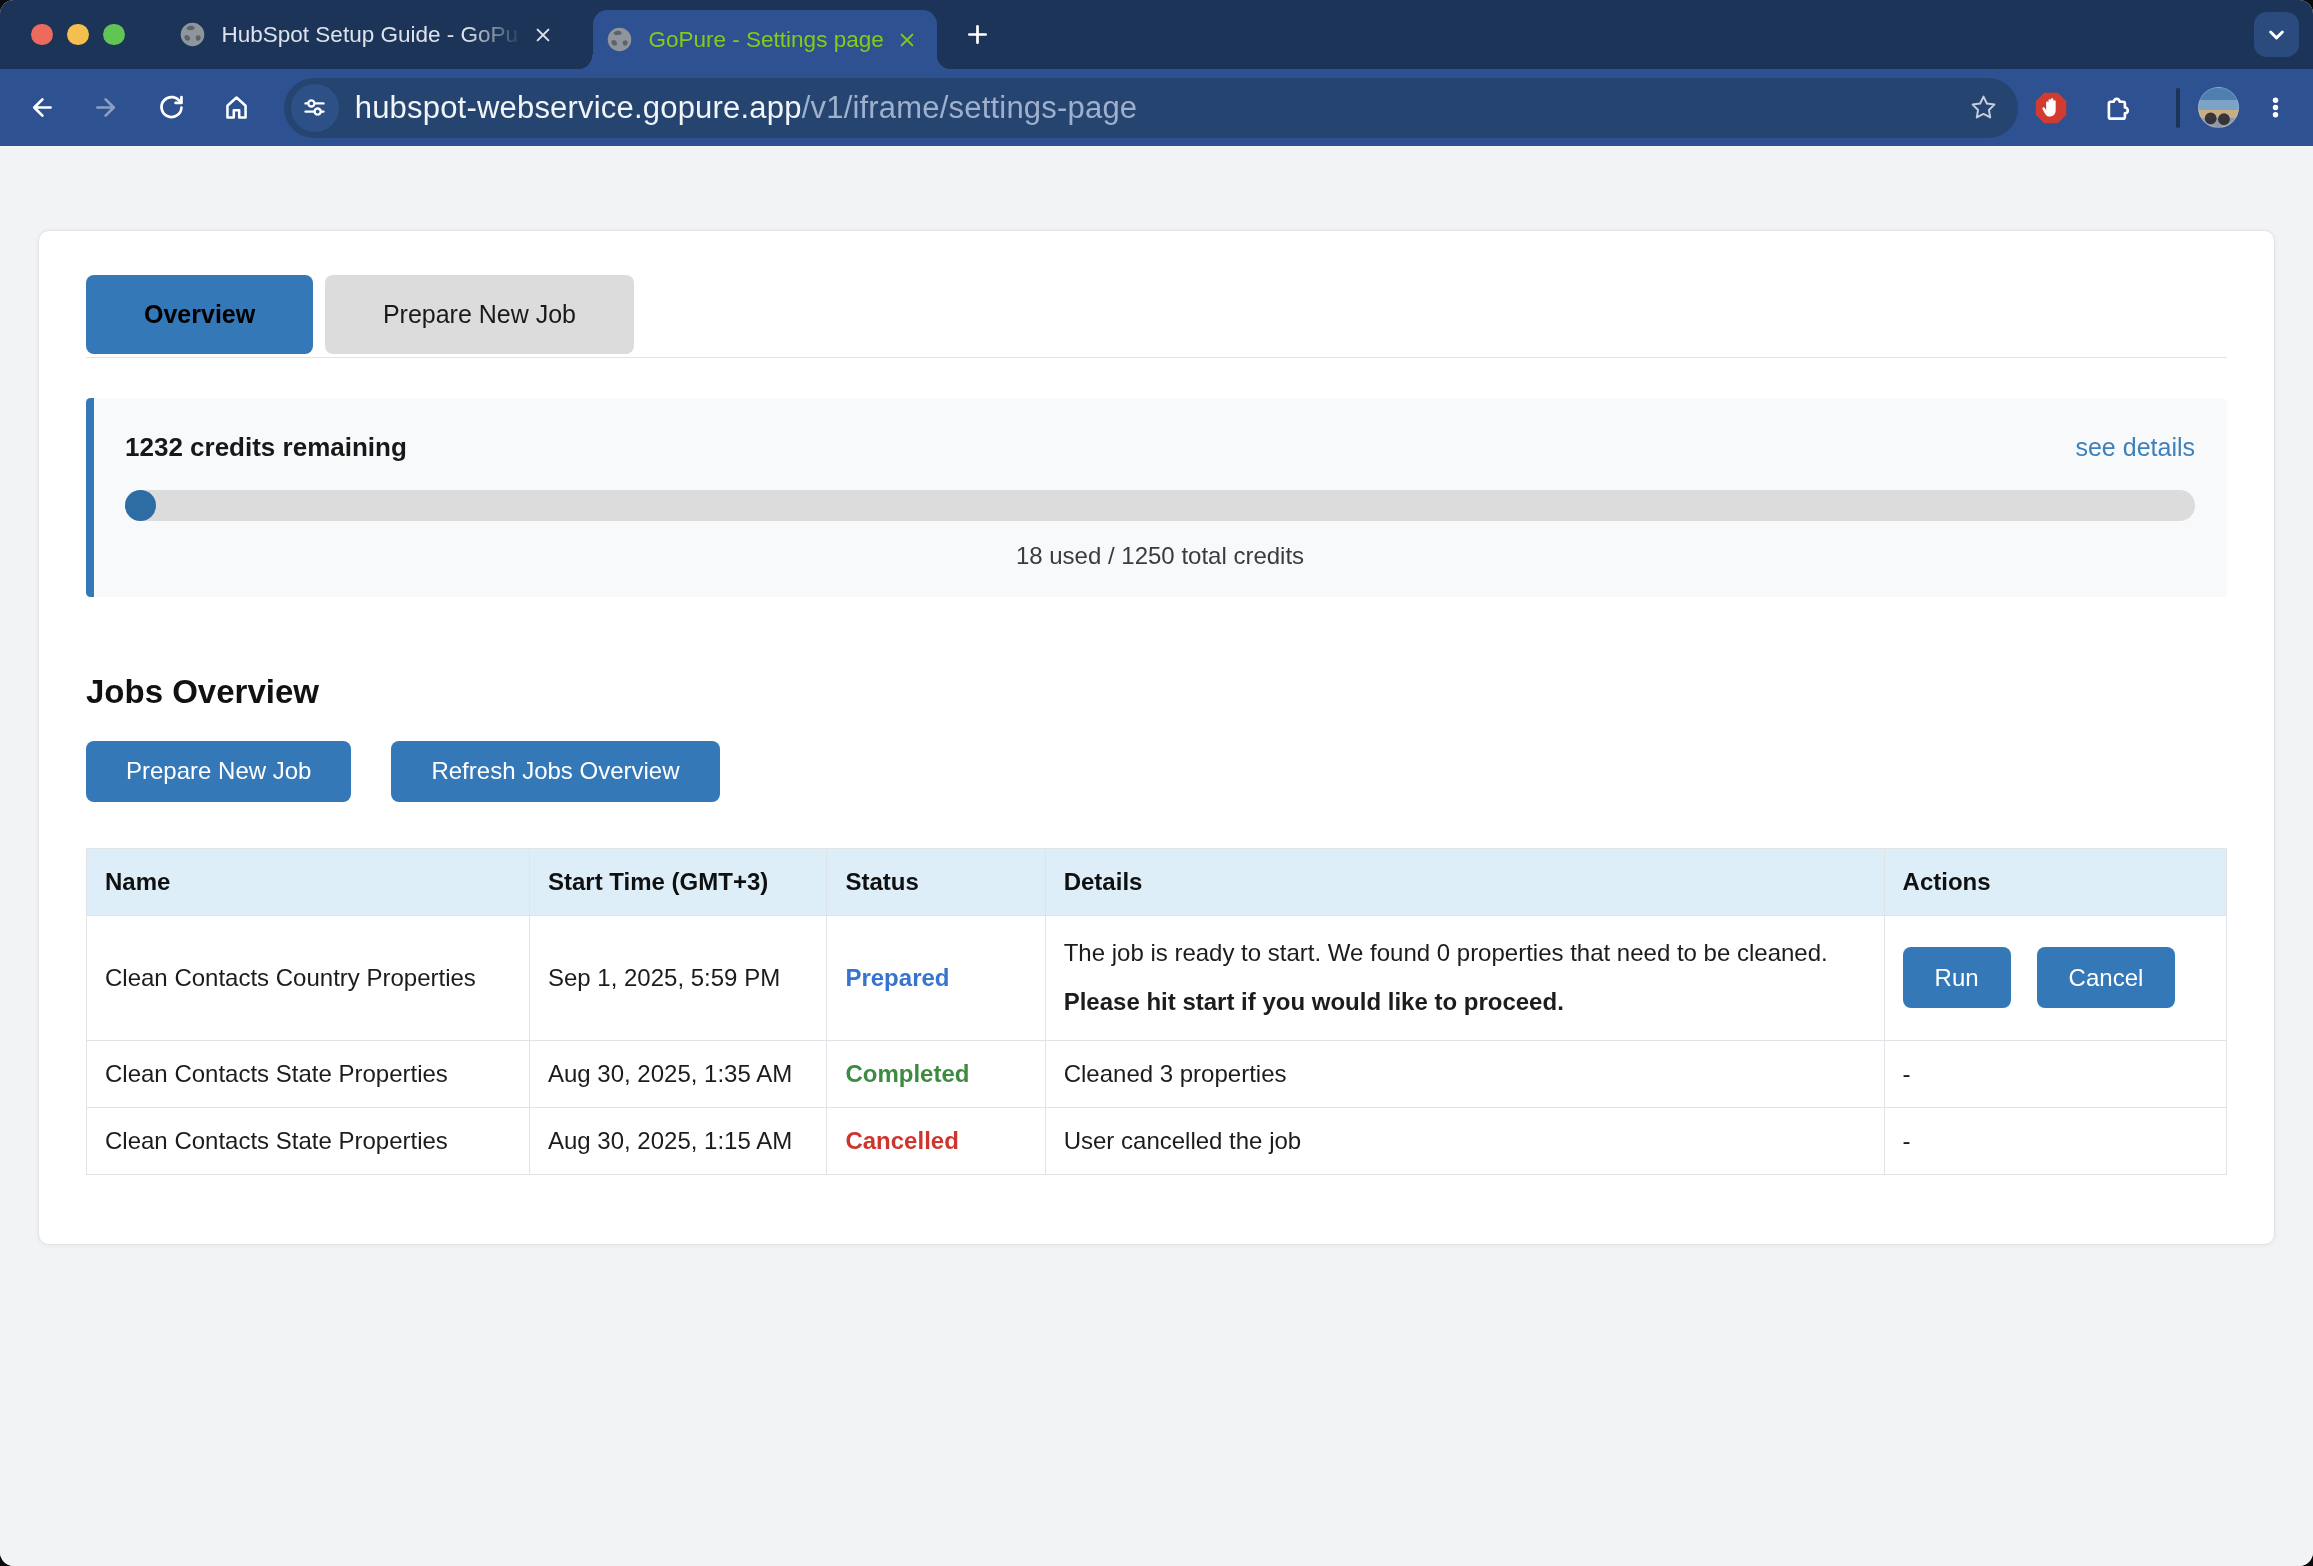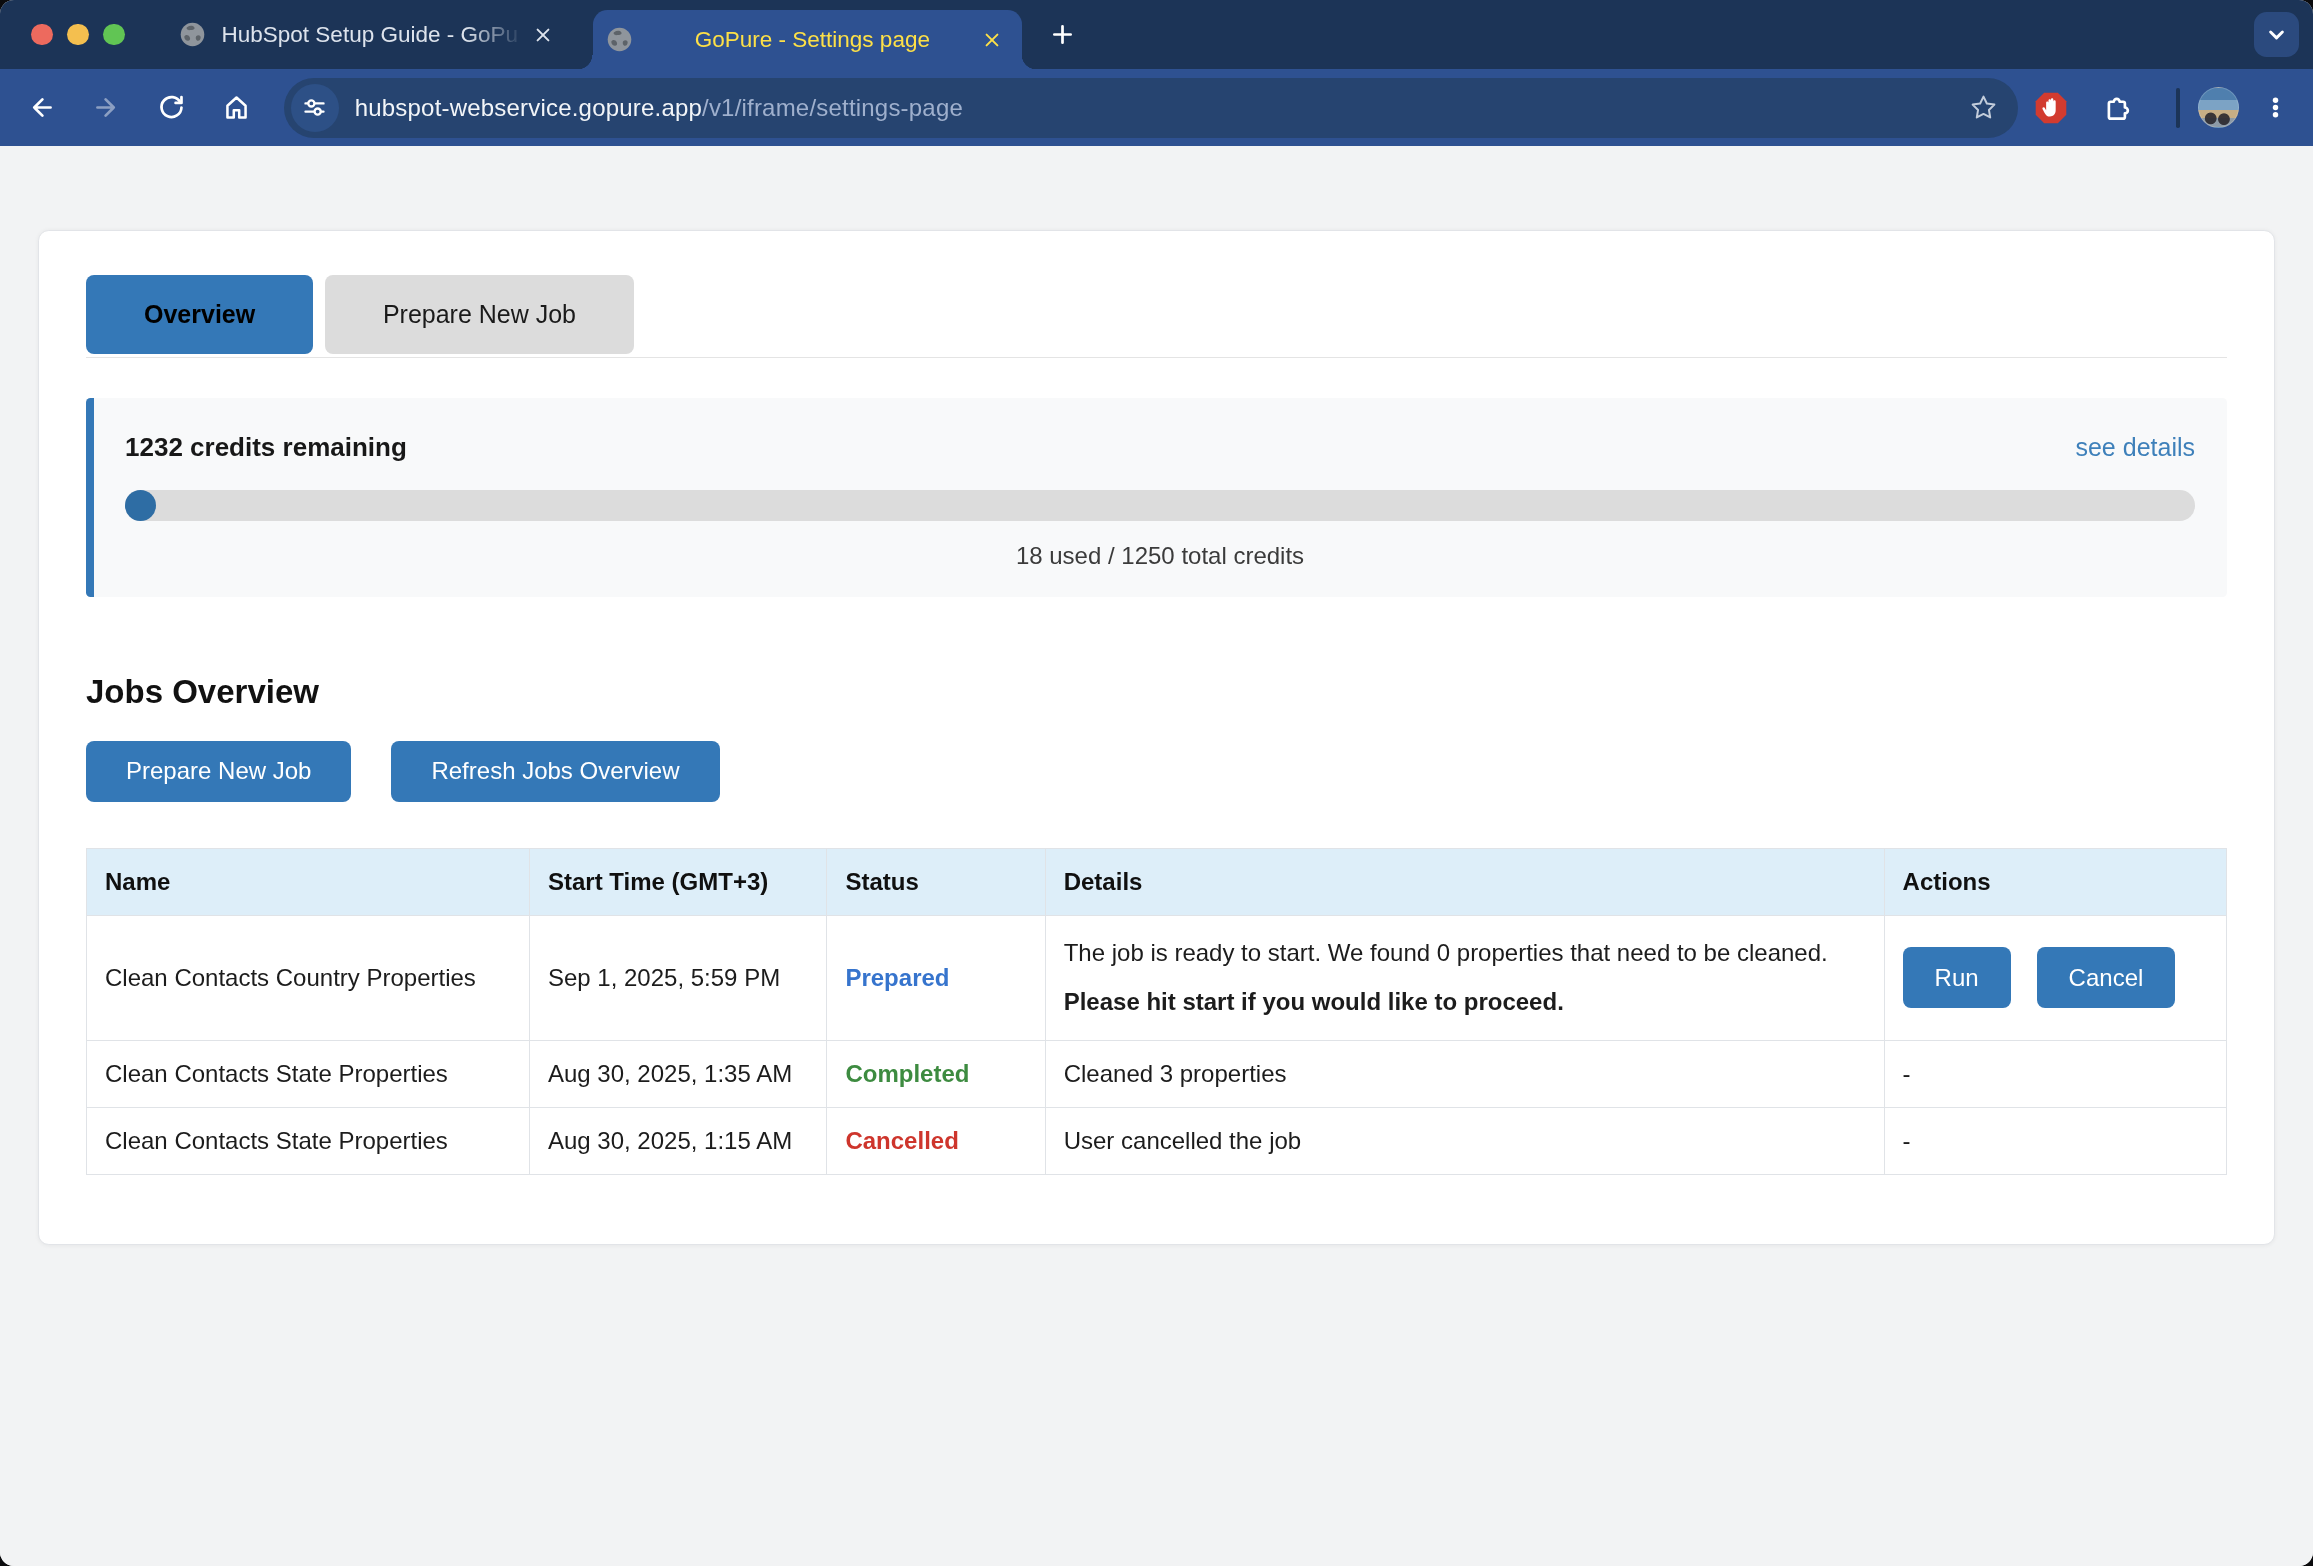--- a/index.html
+++ b/index.html
@@ -11,40 +11,40 @@
   }
 
   
   .titlebar{height:69px;background:#1c3457;display:flex;align-items:flex-end;position:relative;}
   .lights{display:flex;gap:14.4px;margin-left:31px;align-self:center;}
   .light{width:21.6px;height:21.6px;border-radius:50%;}
   .light-red{background:#ed6a5e}.light-yellow{background:#f4bf4f}.light-green{background:#61c554}
 
   .tab{display:flex;align-items:center;position:relative;padding:0 14.4px 0 12.6px;}
   .tab-inactive{width:407px;height:69px;margin-left:41px;color:#dde3ec;}
-  .tab-active{width:429px;height:59px;margin-left:20px;background:#2e5191;border-radius:14.4px 14.4px 0 0;color:#fde047;text-align:center;}
+  .tab-active{width:344px;height:59px;margin-left:20px;background:#2e5191;border-radius:14.4px 14.4px 0 0;color:#84cc16;}
   .tab-active::before,.tab-active::after{content:"";position:absolute;bottom:0;width:14.4px;height:14.4px;}
   .tab-active::before{left:-14.4px;background:radial-gradient(circle at 0 0, transparent 14px, #2e5191 14.4px);}
   .tab-active::after{right:-14.4px;background:radial-gradient(circle at 100% 0, transparent 14px, #2e5191 14.4px);}
   .tab-favicon{width:29px;height:29px;flex:none;margin-right:14.4px;}
   .tab-title{flex:1;min-width:0;font-size:22.5px;white-space:nowrap;overflow:hidden;}
   .tab-inactive .tab-title{
     -webkit-mask-image:linear-gradient(90deg,#000 80%,transparent 99%);
     mask-image:linear-gradient(90deg,#000 80%,transparent 99%);
   }
   .tab-close{width:31px;height:31px;flex:none;display:flex;align-items:center;justify-content:center;border-radius:7.2px;}
   .newtab{width:41px;height:41px;margin-left:20px;align-self:center;display:flex;align-items:center;justify-content:center;border-radius:9px;}
   .tabsearch{position:absolute;right:14.4px;top:11.7px;width:45px;height:45px;border-radius:12.6px;background:#2b4a7e;display:flex;align-items:center;justify-content:center;}
 
   .toolbar{height:77px;background:#2e5191;display:flex;align-items:center;padding:0 18px 0 19px;}
   .tool-btn{width:45px;height:45px;flex:none;display:flex;align-items:center;justify-content:center;margin-right:20px;border-radius:50%;}
   .tool-btn.disabled{opacity:.45;}
   .urlbar{flex:1;min-width:0;height:60px;background:#264470;border-radius:31px;display:flex;align-items:center;margin:0 10.8px 0 5.4px;padding:0 14.4px 0 6.3px;}
   .siteinfo{width:48px;height:48px;flex:none;border-radius:50%;background:#2d5086;display:flex;align-items:center;justify-content:center;margin-right:16px;}
-  .url-text{flex:1;min-width:0;font-size:24px;white-space:nowrap;overflow:hidden;letter-spacing:0.2px;}
+  .url-text{flex:1;min-width:0;font-size:31px;white-space:nowrap;overflow:hidden;letter-spacing:0.2px;}
   .url-host{color:#f2f5f8;}
   .url-path{color:#9fb0cd;}
   .star-btn{flex:none;margin-left:10.8px;width:40px;height:40px;display:flex;align-items:center;justify-content:center;}
   .right-tools{display:flex;align-items:center;flex:none;}
   .toolbar-divider{width:3.6px;height:40px;background:#1c3457;border-radius:1.8px;margin:0 18px;}
   .avatar{width:41px;height:41px;border-radius:50%;flex:none;margin-right:16px;border:1.8px solid rgba(255,255,255,.18);
     background:
       radial-gradient(circle at 30% 78%, rgba(42,40,46,.9) 0 5.4px, transparent 6.3px),
       radial-gradient(circle at 64% 80%, rgba(42,40,46,.9) 0 5.4px, transparent 6.3px),
       linear-gradient(180deg,#4f7fae 0 30%,#7ca3c5 30% 56%,#c7ae85 56% 78%,#8d9aa6 78% 100%);

